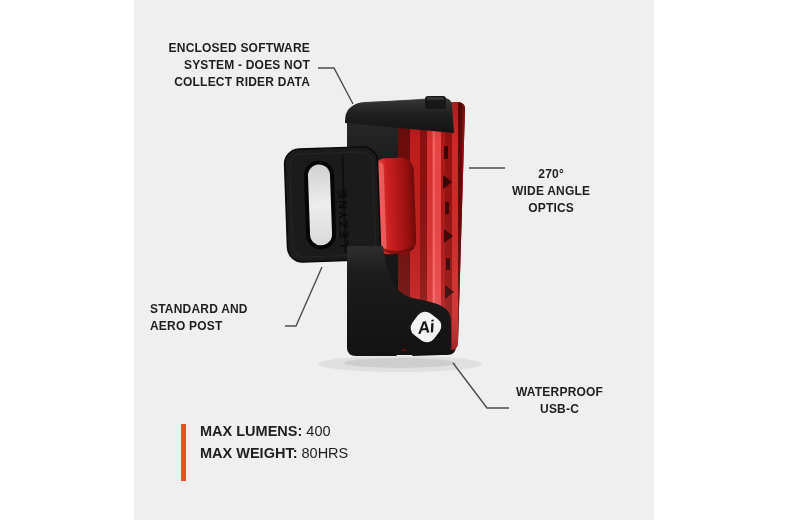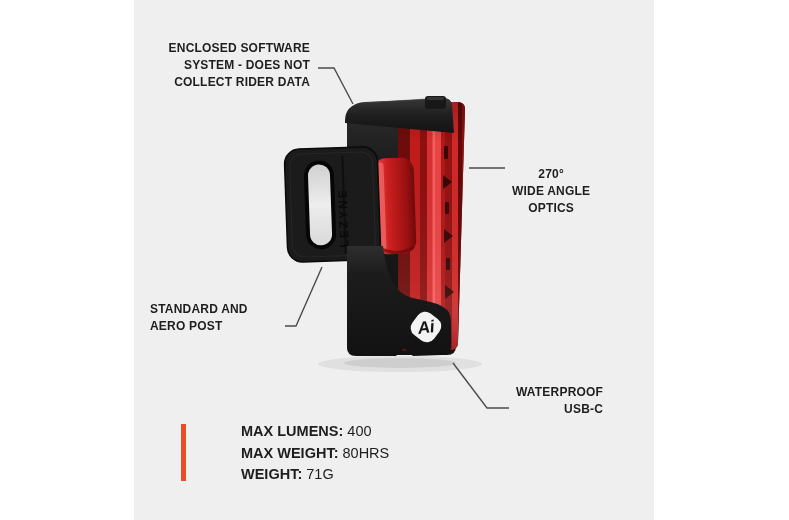--- a/index.html
+++ b/index.html
@@ -24,36 +24,36 @@
     font-weight:700;
     font-size:12px;
     line-height:17px;
     letter-spacing:.2px;
     color:#1e1e1e;
   }
   .callout div{white-space:nowrap;}
   .co-software{left:140px;top:40px;width:170px;text-align:right;}
   .co-optics{left:512px;top:142px;text-align:center;margin-top:24px;}
   .co-post{left:150px;top:301px;width:140px;text-align:left;}
-  .co-charging{left:516px;top:384px;text-align:right;}
+  .co-charging{left:516px;top:384px;text-align:center;}
   .specs{
     position:absolute;left:181px;top:421px;
   }
   .spec-bar{
     position:absolute;left:0;top:3px;width:5px;height:57px;
     background:#E84E28;
   }
   .spec-rows{
     margin-left:19px;
     font-size:14.5px;
     line-height:21.6px;
     color:#1e1e1e;
   }
   .spec-row{white-space:nowrap;}
-  .spec-label{font-weight:700;margin-left:41px;}
+  .spec-label{font-weight:700;}
   .spec-value{font-weight:400;}
 </style>
 </head>
 <body>
 
 <div class="page">
 
   <div class="panel" style="background: rgb(239, 239, 239);"></div>
 
   <svg class="scene" viewBox="0 0 789 520">
@@ -185,20 +185,16 @@
     <div class="spec-bar" style="background: rgb(232, 78, 40);"></div>
     <div class="spec-rows">
       <div class="spec-row">
         <span class="spec-label">MAX LUMENS:</span>
         <span class="spec-value">400</span>
       </div>
       <div class="spec-row">
         <span class="spec-label">MAX WEIGHT:</span>
         <span class="spec-value">80HRS</span>
       </div>
-      <div class="spec-row">
-        <span class="spec-label">WEIGHT:</span>
-        <span class="spec-value">71G</span>
-      </div>
     </div>
   </div>
 
 </div>
 
 </body></html>

